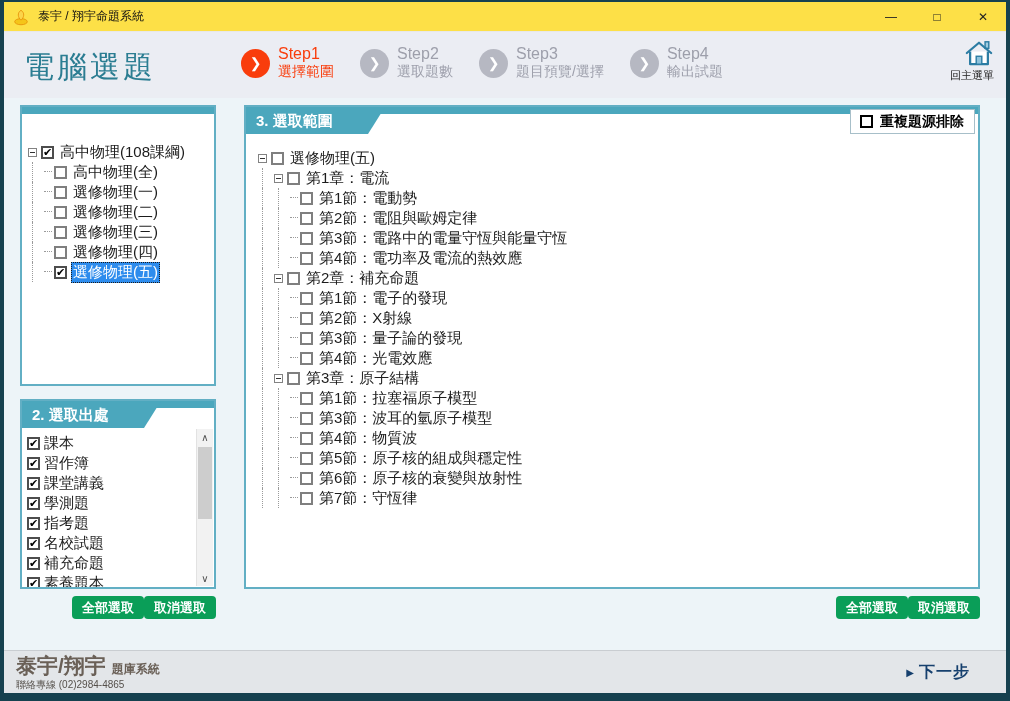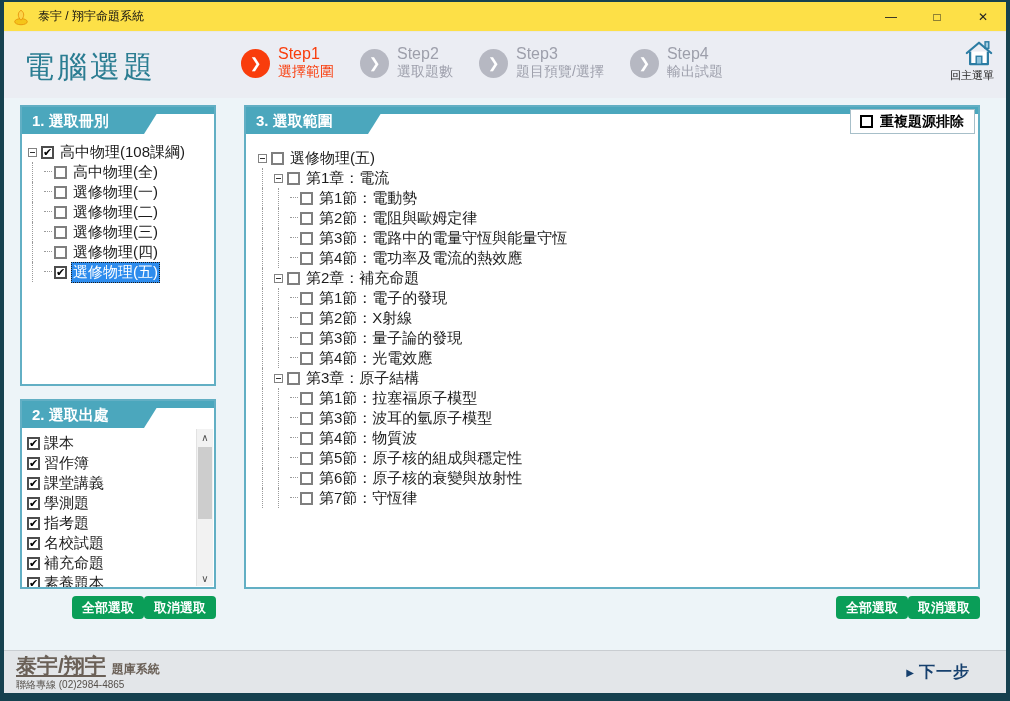--- a/index.html
+++ b/index.html
@@ -73,21 +73,21 @@
   
   .btn-row { position:absolute; display:flex; justify-content:flex-end; }
   #books-btns { left:16px; top:498px; width:196px; }
   #scope-btns { left:240px; top:498px; width:736px; }
   .green-btn { background:#0a9e58; color:#fff; font-size:13px; font-weight:bold; border:none; border-radius:4px; padding:4px 10px; height:23px; line-height:15px; cursor:default; white-space:nowrap; }
 
   
   .footer { height:43px; background:#e3e6e9; border-top:1px solid #c9cdd1; flex:none; display:flex; align-items:center; padding:0 36px 0 12px; }
   .brand-block { line-height:1.15; }
   .brand-line { display:flex; align-items:baseline; gap:6px; }
-  .brand { font-size:21px; font-weight:bold; color:#6a6057;text-decoration:underline; }
+  .brand { font-size:21px; font-weight:bold; color:#6a6057; }
   .brand-suffix { font-size:12px; font-weight:bold; color:#6a6057; }
   .contact { font-size:10px; color:#55504b; margin-top:1px; }
   .next-btn { margin-left:auto; display:flex; align-items:center; gap:5px; color:#16406e; cursor:default; }
   .next-arrow { font-size:10px; }
   .next-label { font-size:16px; font-weight:bold; letter-spacing:1px; }
 </style>
 </head>
 <body>
 
 <div class="frame">
@@ -146,21 +146,20 @@
       </svg>
       <span class="home-label">回主選單</span>
     </div>
   </div>
 
   <div class="content">
 
     <div class="panel" id="panel-books">
       <div class="panel-header">
         <div class="ph-strip"></div>
-        <div class="ph-tab">1. 選取冊別</div>
       </div>
       <div class="panel-body">
         <div id="books-tree">
             <div class="trow">
               <span class="expander">
                 <span class="minus"></span>
               </span>
               <span class="cbox checked">✔</span>
               <span class="tlabel">高中物理(108課綱)</span>
             </div>

